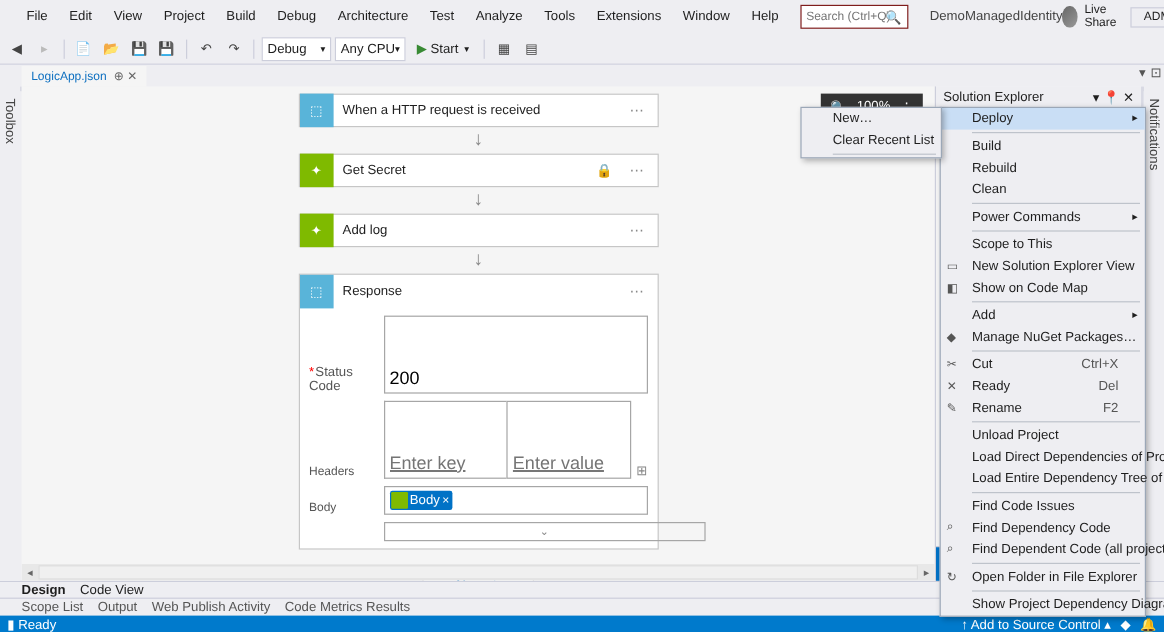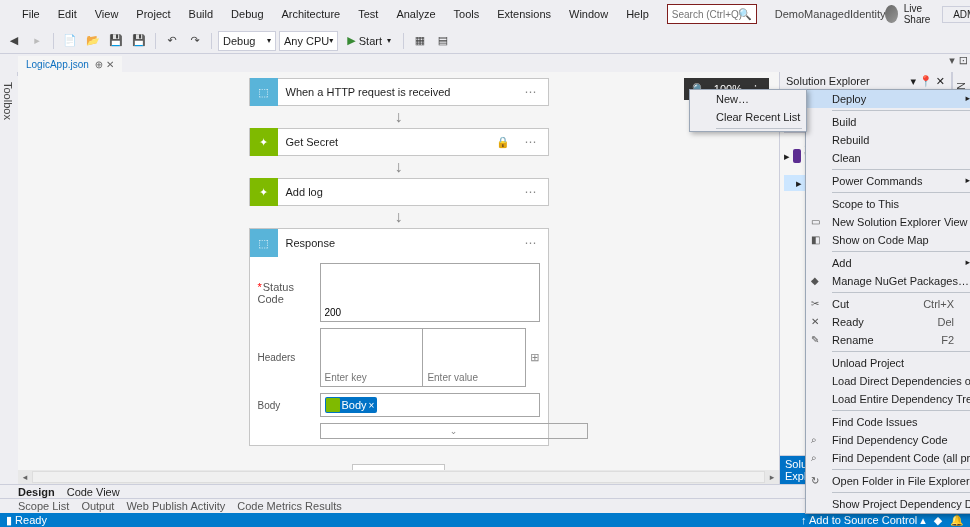--- a/index.html
+++ b/index.html
@@ -34,27 +34,27 @@
 .arrow-down { font-size: 16px; color: #888; margin: 2px 0; }
 .la-card { width: 300px; background: white; border: 1px solid #c6c6c6; display: flex; align-items: center; height: 28px; }
 .la-chip { width: 28px; height: 28px; background: #59b4d9; display: flex; align-items: center; justify-content: center; color: white; }
 .la-chip.grn { background: #7fba00; }
 .la-title { flex: 1; padding: 0 8px; }
 .la-menu { padding: 0 10px; color: #888; font-size: 12px; letter-spacing: 1px; }
 .la-lock { padding-right: 4px; color: #888; font-size: 11px; }
 .la-expanded { width: 300px; background: white; border: 1px solid #c6c6c6; }
 .la-header { display: flex; align-items: center; height: 28px; }
 .la-body { padding: 6px 8px; }
-.form-row { display: flex; align-items: center; margin-bottom: 6px; gap: 4px; }
+.form-row { display: flex; align-items: flex-end; margin-bottom: 6px; gap: 4px; }
 .form-label { width: 58px; font-size: 10px; color: #555; }
 .form-label .req { color: red; margin-right: 1px; }
 .form-input { flex: 1; border: 1px solid #a6a6a6; padding: 3px 4px; font-size: 10px; min-height: 18px; display: flex; align-items: center; }
-.form-input input { border: none; outline: none; width: 100%; font-size: 10px; margin-top: 40px; }
+.form-input input { border: none; outline: none; width: 100%; font-size: 15px; margin-top: 40px; }
 .split-inputs { flex: 1; display: flex; gap: 0; }
-.split-inputs .form-input { border-radius: 0; }
+.split-inputs .form-input { border-radius: 0; text-decoration: underline; }
 .split-inputs .form-input:first-child { border-right: none; }
 .token { background: #0072c6; color: white; padding: 1px 3px 1px 1px; border-radius: 2px; font-size: 10px; display: inline-flex; align-items: center; gap: 2px; }
 .token .tok-icon { background: #7fba00; width: 14px; height: 14px; display: inline-block; border-radius: 1px; }
 .expander-row { width: 268px; border: 1px solid #a6a6a6; text-align: center; padding: 2px; font-size: 9px; color: #888; margin-left: 62px; }
 .new-step { margin-top: 18px; border: 1px solid #c6c6c6; padding: 5px 18px; color: #0072c6; background: white; }
 .black-bar { position: absolute; top: 6px; right: 10px; background: #333; color: white; height: 22px; display: flex; align-items: center; gap: 8px; padding: 0 8px; font-size: 10px; }
 .hscroll { position: absolute; bottom: 0; left: 0; right: 0; height: 14px; background: #e8e8e8; display: flex; align-items: center; }
 .hscroll .track { flex: 1; height: 12px; background: #f0f0f0; border: 1px solid #ddd; }
 .hscroll .arr { width: 14px; text-align: center; font-size: 9px; color: #666; }
 .solution-panel { width: 172px; background: #f5f5f5; display: flex; flex-direction: column; border-right: 1px solid #cccedb; }
@@ -66,21 +66,21 @@
 .se-tree { padding: 2px 4px; font-size: 10px; }
 .se-node { padding: 1px 0 1px 12px; display: flex; align-items: center; gap: 3px; }
 .se-node.sel { background: #cce6ff; }
 .se-bottom-tabs { margin-top: auto; display: flex; font-size: 10px; border-top: 1px solid #cccedb; }
 .se-bottom-tabs > div { padding: 2px 5px; border-right: 1px solid #cccedb; }
 .se-bottom-tabs > div.active { background: #0072c6; color: white; }
 .bottom-tabs { height: 14px; background: #eeeef2; display: flex; align-items: center; padding-left: 18px; font-size: 10px; gap: 12px; border-top: 1px solid #cccedb; }
 .bottom-tabs2 { height: 15px; background: #eeeef2; display: flex; align-items: center; padding-left: 18px; font-size: 10px; gap: 12px; color: #555; border-top: 1px solid #cccedb;}
 .status-bar { height: 14px; background: #007acc; color: white; display: flex; align-items: center; padding: 0 6px; font-size: 10px; }
 .status-right { margin-left: auto; display: flex; gap: 8px; align-items: center; }
-.ctx-menu { position: absolute; background: #eeeef2; border: 1px solid #9ba7b7; box-shadow: 2px 2px 5px rgba(0,0,0,0.3); z-index: 100; margin-left: 22px; }
+.ctx-menu { position: absolute; background: #eeeef2; border: 1px solid #9ba7b7; box-shadow: 2px 2px 5px rgba(0,0,0,0.3); z-index: 100; }
 .ctx-item { padding: 3px 22px 3px 26px; font-size: 11px; white-space: nowrap; position: relative; display: flex; }
 .ctx-item.hov { background: #c9def5; }
 .ctx-sep { height: 1px; background: #bec3cb; margin: 2px 4px 2px 26px; }
 .ctx-item .shortcut { margin-left: auto; padding-left: 24px; color: #555; }
 .ctx-item .sub-arrow { position: absolute; right: 6px; font-size: 9px; }
 .ctx-item .ico { position: absolute; left: 5px; width: 14px; font-size: 10px; color: #555; }
 .ico-badge { width: 14px; height:14px; background:#59b4d9; border-radius:2px; display:inline-block;}
 .admin-box{ border:1px solid #cccedb; padding:2px 10px; font-size:10px;}
 .avatar{ width:18px;height:18px;border-radius:50%;background:linear-gradient(135deg,#666,#999);}
 </style>

